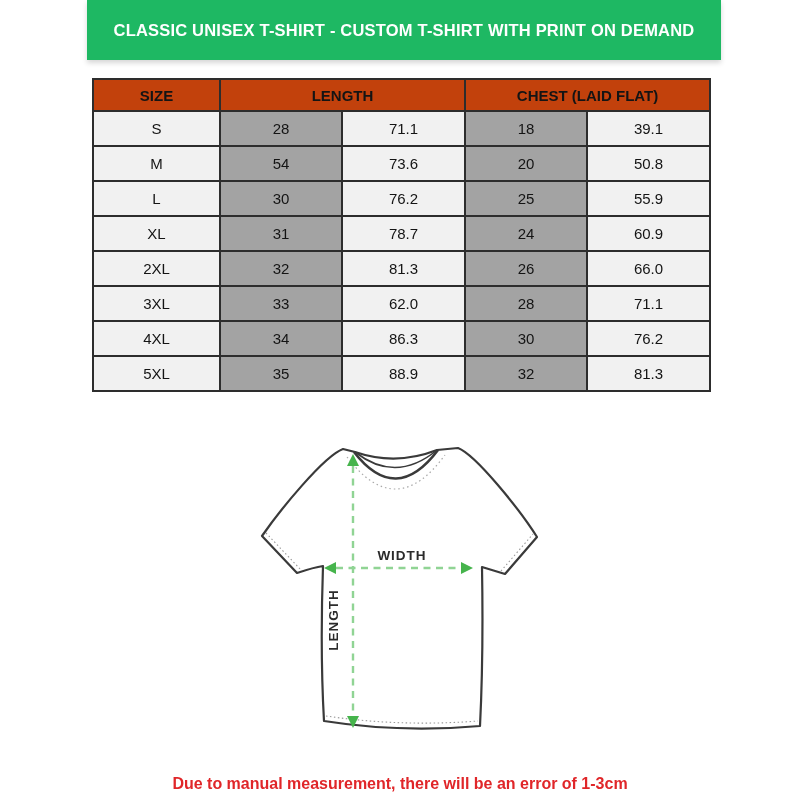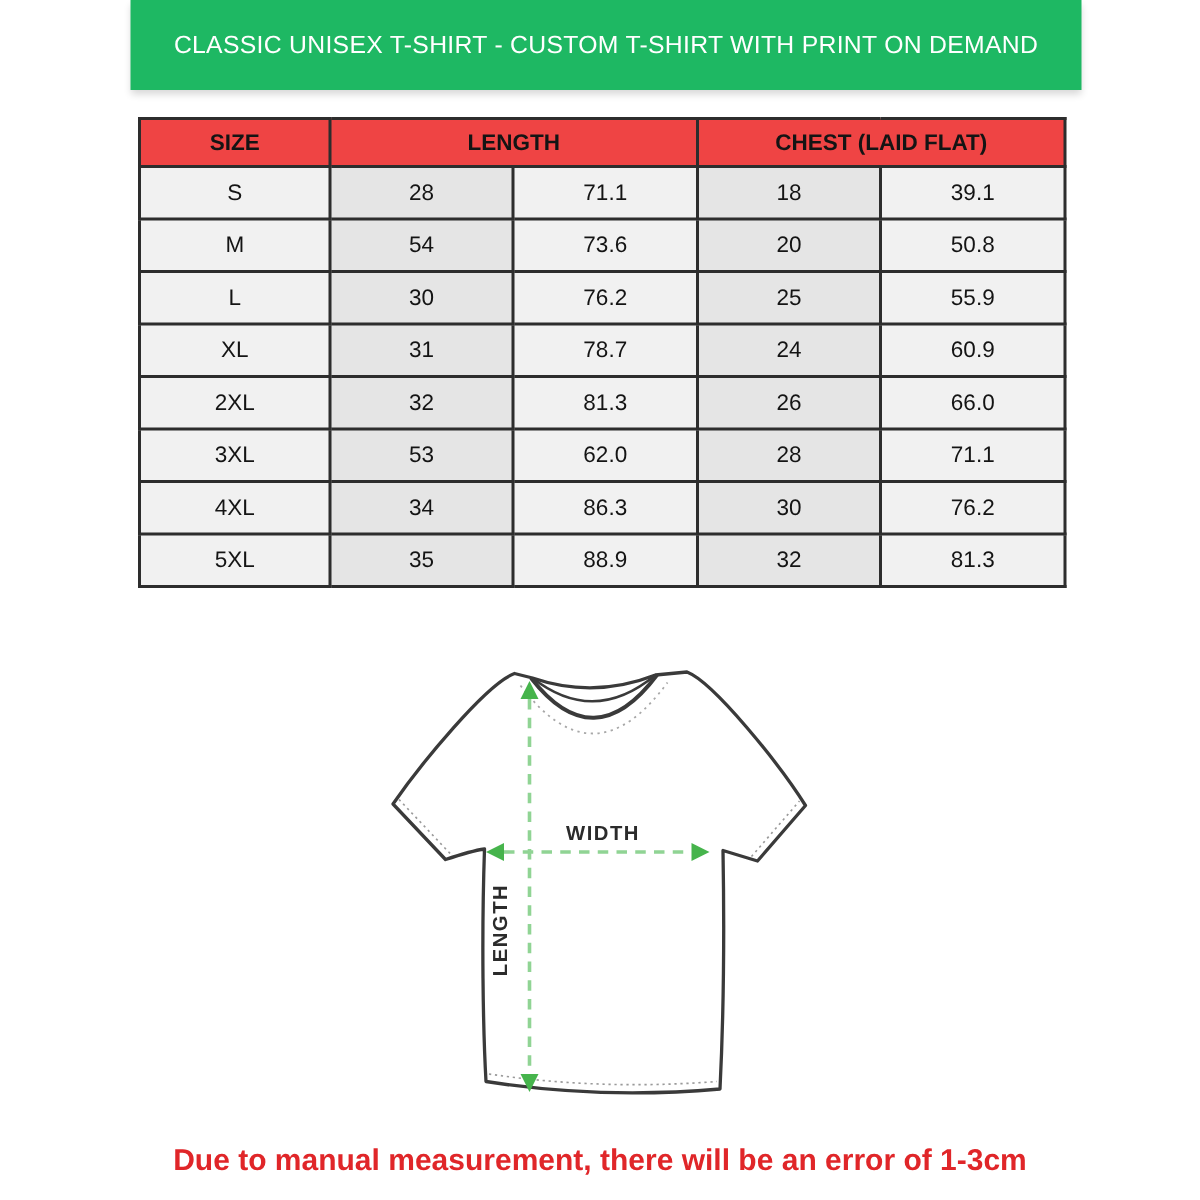--- a/index.html
+++ b/index.html
@@ -8,45 +8,45 @@
     font-family:"Liberation Sans",sans-serif;overflow:hidden;
   }
   
   .banner{
     position:absolute;left:87px;top:0;width:634px;height:60px;
     background:var(--accent,#1eb863);
     display:flex;align-items:center;justify-content:center;
     box-shadow:0 3px 5px rgba(0,0,0,0.16);
   }
   .banner h1{
-    margin:0;color:#ffffff;font-size:16.5px;font-weight:normal;
+    margin:0;color:#ffffff;font-size:16.5px;font-weight:bold;
     letter-spacing:0.2px;white-space:nowrap;text-align:center;
   }
   
   table.size-chart{
     position:absolute;left:92px;top:78px;width:617px;
     border-collapse:collapse;table-layout:fixed;
   }
   table.size-chart th,table.size-chart td{
     border:2px solid #2d2d2d;text-align:center;vertical-align:middle;
     color:#141414;font-size:15px;padding:0;
   }
-  table.size-chart th{height:30px;background:#ef4444;font-weight:bold;}
+  table.size-chart th{height:30px;background:#c2410c;font-weight:bold;}
   table.size-chart td{height:33px;font-weight:normal;}
   td.c-gray{background:#f1f1f1;}
-  td.c-white{background:#e5e5e5;}
+  td.c-white{background:#a3a3a3;}
   td.c-bold{font-weight:bold;}
   
   .diagram{position:absolute;left:240px;top:424px;width:320px;height:336px;}
   
   .footer-note{
     position:absolute;left:0;top:763px;width:800px;text-align:center;
   }
   .footer-note p{
-    margin:0;color:#e02629;font-size:20px;font-weight:bold;white-space:nowrap;
+    margin:12px;color:#e02629;font-size:16px;font-weight:bold;white-space:nowrap;
   }
 </style>
 </head>
 <body>
 
 <div class="page">
 
   <header class="banner" style="background: rgb(30, 184, 99);">
     <h1>CLASSIC UNISEX T-SHIRT - CUSTOM T-SHIRT WITH PRINT ON DEMAND</h1>
   </header>
@@ -97,21 +97,21 @@
         </tr>
         <tr>
           <td class="c-gray c-bold">2XL</td>
           <td class="c-white">32</td>
           <td class="c-gray">81.3</td>
           <td class="c-white">26</td>
           <td class="c-gray">66.0</td>
         </tr>
         <tr>
           <td class="c-gray c-bold">3XL</td>
-          <td class="c-white">53</td>
+          <td class="c-white">33</td>
           <td class="c-gray">62.0</td>
           <td class="c-white">28</td>
           <td class="c-gray">71.1</td>
         </tr>
         <tr>
           <td class="c-gray c-bold">4XL</td>
           <td class="c-white">34</td>
           <td class="c-gray">86.3</td>
           <td class="c-white">30</td>
           <td class="c-gray">76.2</td>

